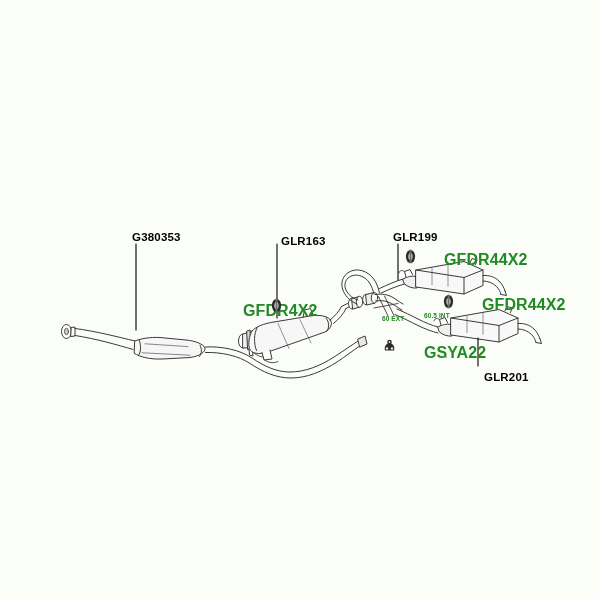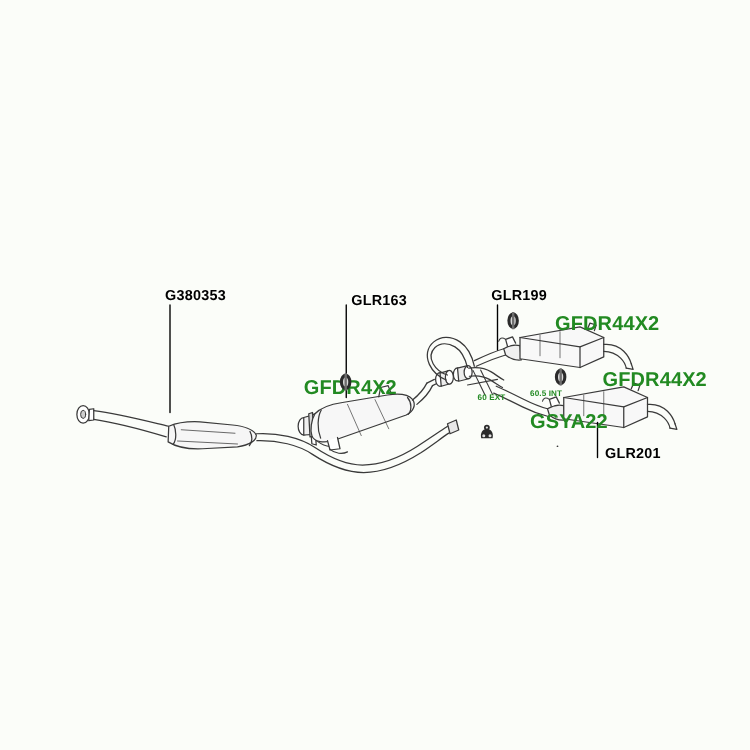--- a/index.html
+++ b/index.html
@@ -198,21 +198,21 @@
       <circle cx="446" cy="357" r="0.7" fill="#3a3a3a" stroke="none"></circle>
     </g>
   </svg>
 
   <div class="label label-black" style="left:107px; top:232px;">G380353</div>
 
   <div class="label label-black" style="left:256px; top:236px;">GLR163</div>
 
   <div class="label label-black" style="left:368px; top:232px;">GLR199</div>
 
-  <div class="label label-black" style="left:459px; top:358px;">GLR201</div>
+  <div class="label label-black" style="left:459px; top:372px;">GLR201</div>
 
   <div class="label label-green" style="left:218px; top:303px;">GFDR4X2</div>
   <span class="icon-slot" style="left:270px; top:298px;">
     <svg viewBox="0 0 13 15" width="13" height="15">
       <ellipse cx="6.5" cy="7.5" rx="4.6" ry="6.6" fill="#2b2b2b"></ellipse>
       <ellipse cx="6.5" cy="7.5" rx="2.1" ry="3.6" fill="#d9d9d9"></ellipse>
       <rect x="5.6" y="0.6" width="1.9" height="13.8" fill="#6e6e6e"></rect>
     </svg>
   </span>
 
@@ -236,19 +236,19 @@
 
   <span class="icon-slot" style="left:383px; top:339px;">
     <svg viewBox="0 0 13 13" width="13" height="13">
       <path d="M2 11.5 C 1 8, 2.5 4.5, 6.5 4 C 10.5 4.5, 12 8, 11 11.5 Z" fill="#2b2b2b"></path>
       <circle cx="6.5" cy="3" r="2.3" fill="#2b2b2b"></circle>
       <circle cx="6.5" cy="3" r="0.9" fill="#e0e0e0"></circle>
       <circle cx="4" cy="9.5" r="1.2" fill="#e0e0e0"></circle>
       <circle cx="9" cy="9.5" r="1.2" fill="#e0e0e0"></circle>
     </svg>
   </span>
-  <div class="label label-green" style="left:399px; top:330px;">GSYA22</div>
+  <div class="label label-green" style="left:399px; top:345px;">GSYA22</div>
 
   <div class="label label-green-small" style="left:357px; top:316px;">60 EXT</div>
 
   <div class="label label-green-small" style="left:399px; top:313px;">60.5 INT</div>
 
 </div>
 
 </body></html>

